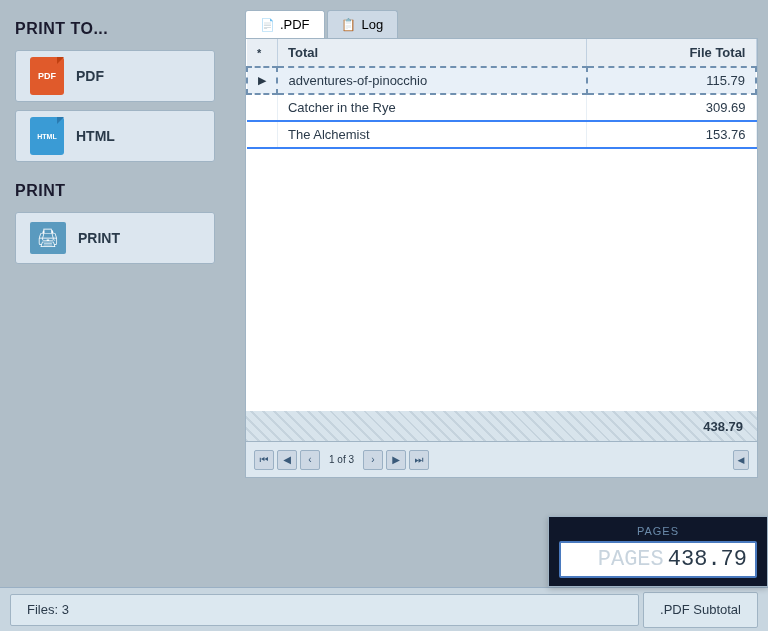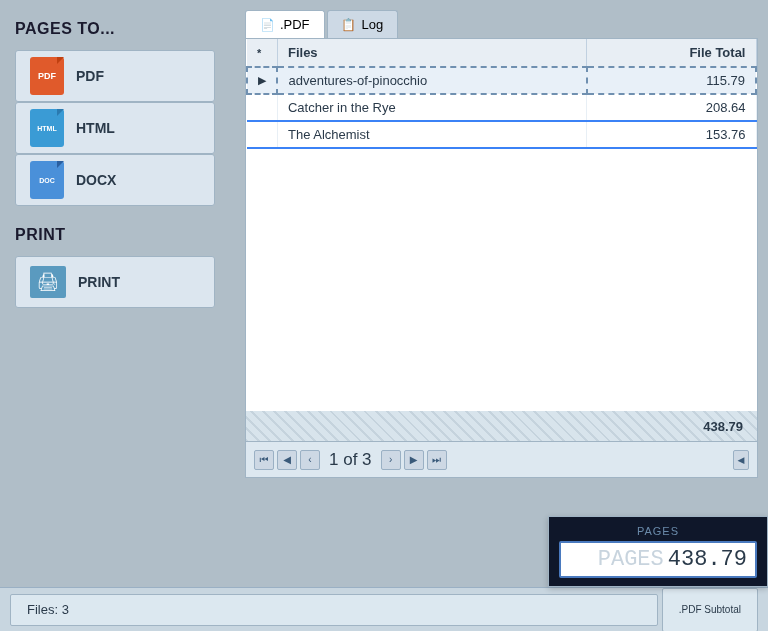--- a/index.html
+++ b/index.html
@@ -31,20 +31,21 @@
       letter-spacing: 0.5px;
     }
 
     .export-button {
       display: flex;
       align-items: center;
       background: #dce6ef;
       border: 1px solid #a0b4c4;
       border-radius: 3px;
       padding: 10px 14px;
+      margin-bottom: 8px;
       cursor: pointer;
       width: 200px;
       height: 52px;
     }
 
     .icon-pdf {
       width: 34px;
       height: 38px;
       background: #e05a2b;
       border-radius: 3px;
@@ -291,21 +292,21 @@
       height: 20px;
       display: flex;
       align-items: center;
       justify-content: center;
       cursor: pointer;
       font-size: 10px;
       color: #3a5a7a;
     }
 
     .page-info {
-      font-size: 17px;
+      font-size: 10px;
       color: #2a3a4a;
       padding: 0 6px;
     }
 
     .scroll-arrow {
       margin-left: auto;
       background: #cdd8e4;
       border: 1px solid #9ab0c4;
       border-radius: 2px;
       width: 16px;
@@ -344,23 +345,23 @@
       height: 32px;
       display: flex;
       align-items: center;
     }
 
     .status-subtotal {
       background: #dce8f0;
       border: 1px solid #a0b4c4;
       border-radius: 2px;
       padding: 8px 16px;
-      font-size: 10px;
-      color: #2a3a4a;
-      height: 44px;
+      font-size: 13px;
+      color: #2a3a4a;
+      height: 36px;
       display: flex;
       align-items: center;
       margin-left: 4px;
     }
 
     
     .pages-display {
       position: absolute;
       bottom: 44px;
       right: 0;
@@ -396,42 +397,36 @@
     .pages-value-faded {
       color: #c8d4de;
       margin-right: 4px;
       font-size: 22px;
     }
   </style>
 </head>
 <body>
 
 <div class="left-panel">
-  <div class="section-title">PAGES TO...</div>
+  <div class="section-title">PRINT TO...</div>
 
   <div class="export-button">
     <div class="icon-pdf">
       <span>PDF</span>
     </div>
     <span class="button-label">PDF</span>
   </div>
 
   <div class="export-button">
     <div class="icon-html">
       <span>HTML</span>
     </div>
     <span class="button-label">HTML</span>
   </div>
 
-  <div class="export-button">
-    <div class="icon-docx">
-      <span>DOC</span>
-    </div>
-    <span class="button-label">DOCX</span>
-  </div>
 
   <div class="print-section">
     <div class="section-title">PRINT</div>
     <div class="export-button">
       <div class="icon-print">🖨</div>
       <span class="button-label">PRINT</span>
     </div>
   </div>
 </div>
 
@@ -446,34 +441,34 @@
       <span class="tab-icon">📋</span>
       <span>Log</span>
     </div>
   </div>
 
   <div class="content-area">
     <table class="data-table">
       <thead>
         <tr>
           <th class="marker-cell">*</th>
-          <th class="col-file">Files</th>
+          <th class="col-file">Total</th>
           <th class="col-total">File Total</th>
         </tr>
       </thead>
       <tbody id="table-body">
       <tr class="selected">
             <td class="marker-cell">▶</td>
             <td class="col-file">adventures-of-pinocchio</td>
             <td class="col-total">115.79</td>
           </tr>
           <tr>
             <td class="marker-cell"></td>
             <td class="col-file">Catcher in the Rye</td>
-            <td class="col-total">208.64</td>
+            <td class="col-total">309.69</td>
           </tr>
           <tr>
             <td class="marker-cell"></td>
             <td class="col-file">The Alchemist</td>
             <td class="col-total">153.76</td>
           </tr>
         </tbody>
     </table>
 
     <div class="hatch-area">

